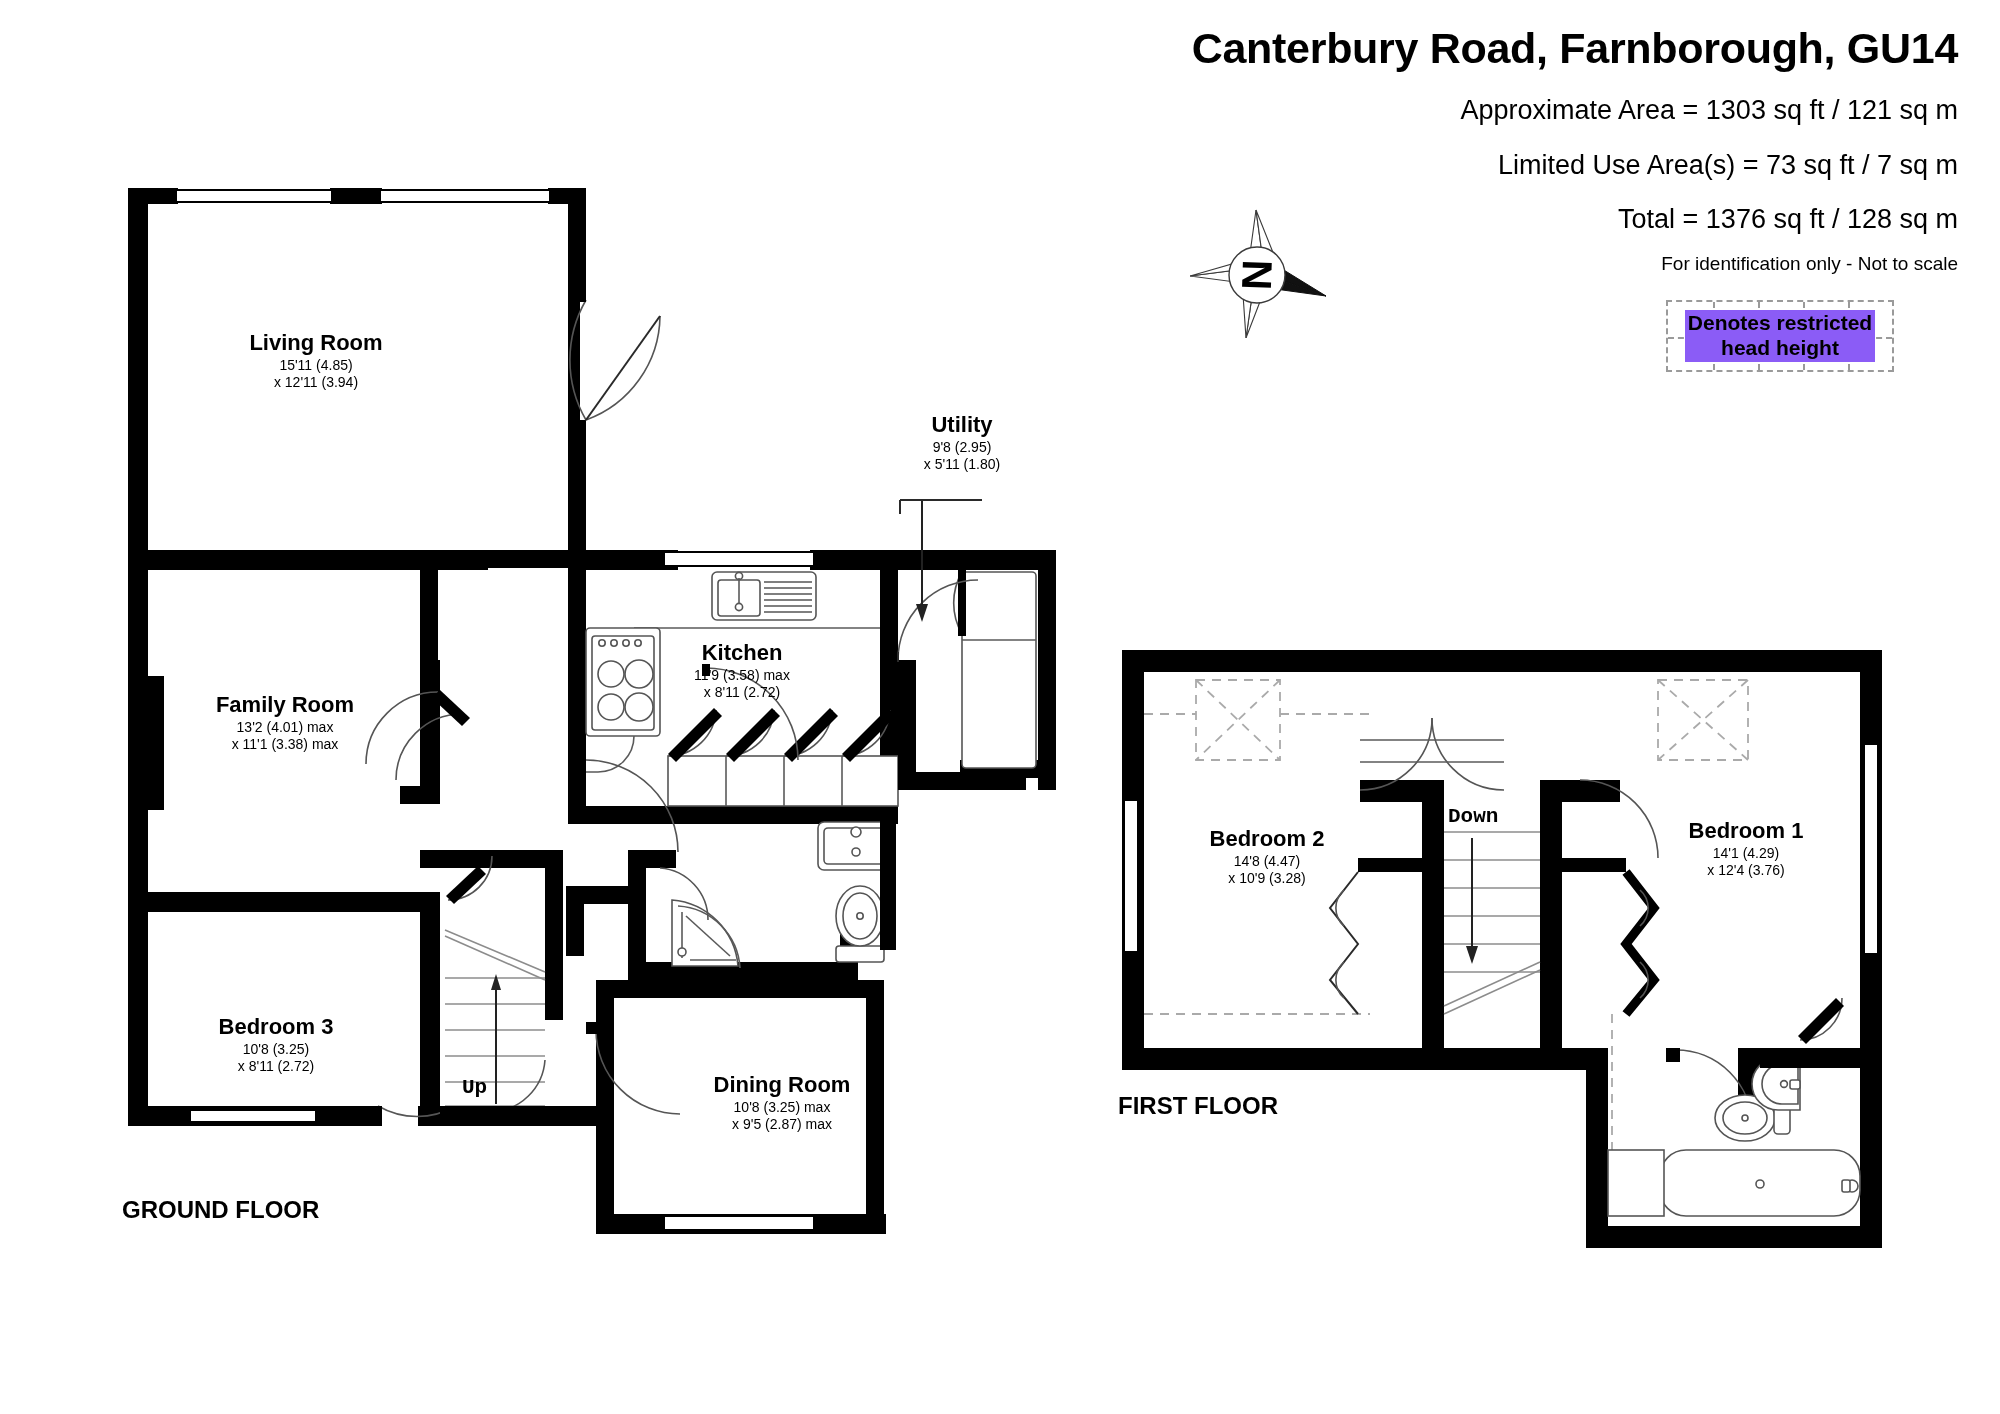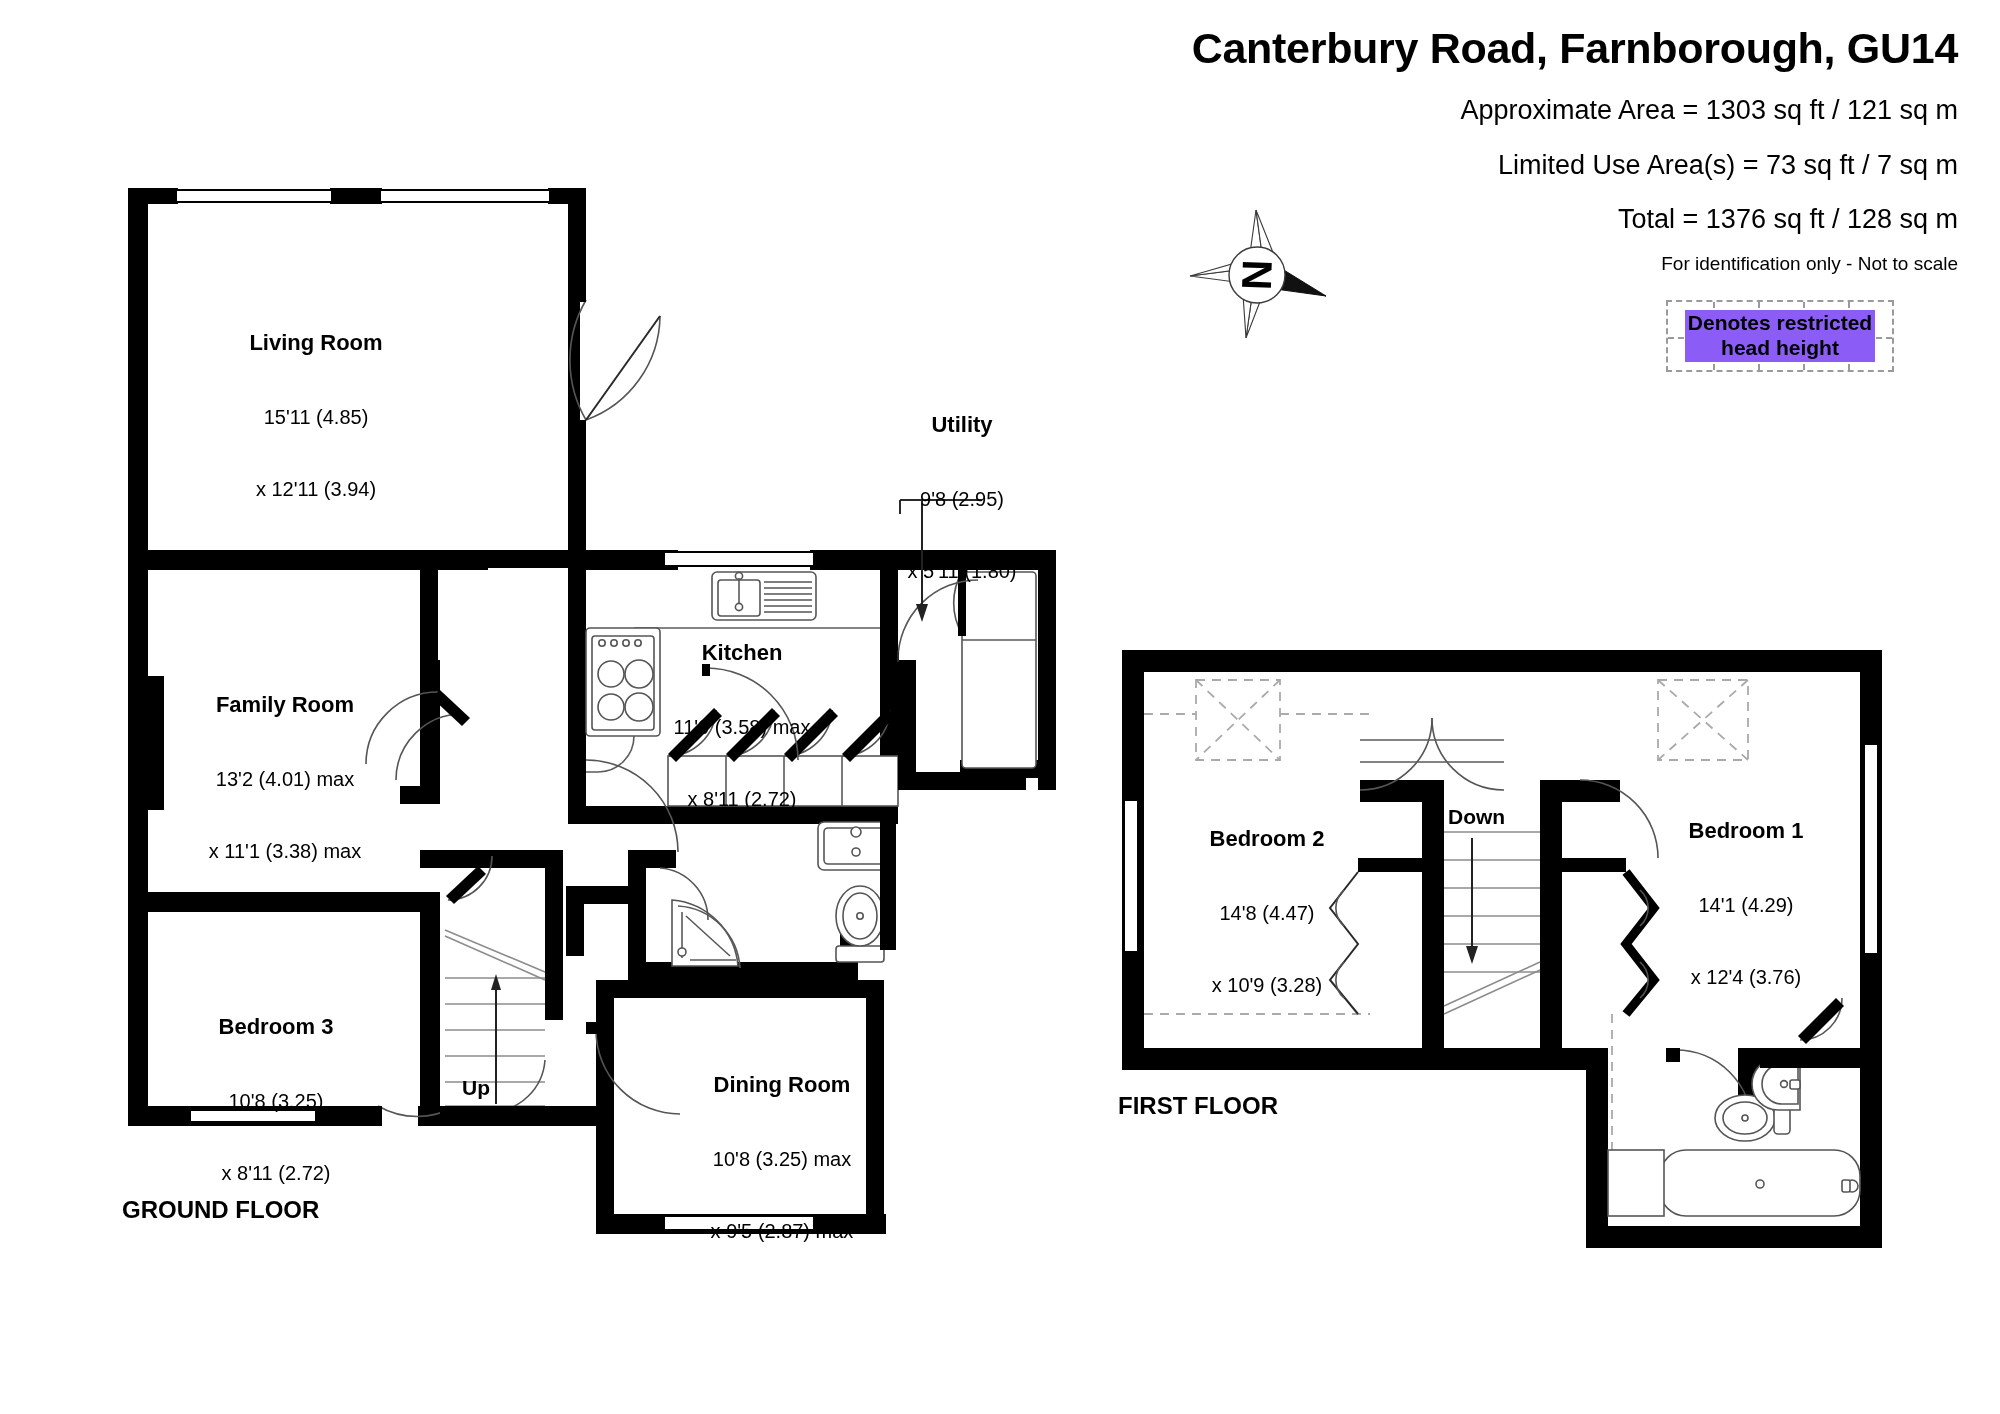--- a/index.html
+++ b/index.html
@@ -104,35 +104,35 @@
     position: absolute;
     text-align: center;
     line-height: 1.22;
     white-space: nowrap;
   }
   .room-label .rname {
     font-size: 22px;
     font-weight: bold;
   }
   .room-label .rdim {
-    font-size: 20px;
-    margin-top: 48px;
+    font-size: 14px;
   }
 
   .floor-label {
     position: absolute;
     font-size: 24px;
     font-weight: bold;
     white-space: nowrap;
   }
   .stair-label {
     position: absolute;
     font-size: 21px;
     font-weight: bold;
     white-space: nowrap;
+    font-family: Liberation Mono, monospace;
   }
 
   
   .footer {
     position: absolute;
     left: 0;
     top: 1298px;
     width: 2000px;
     height: 116px;
   }

